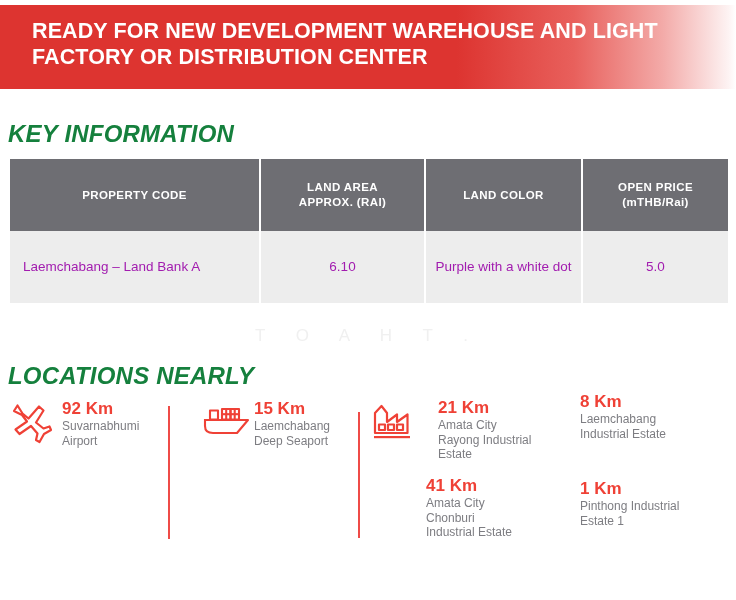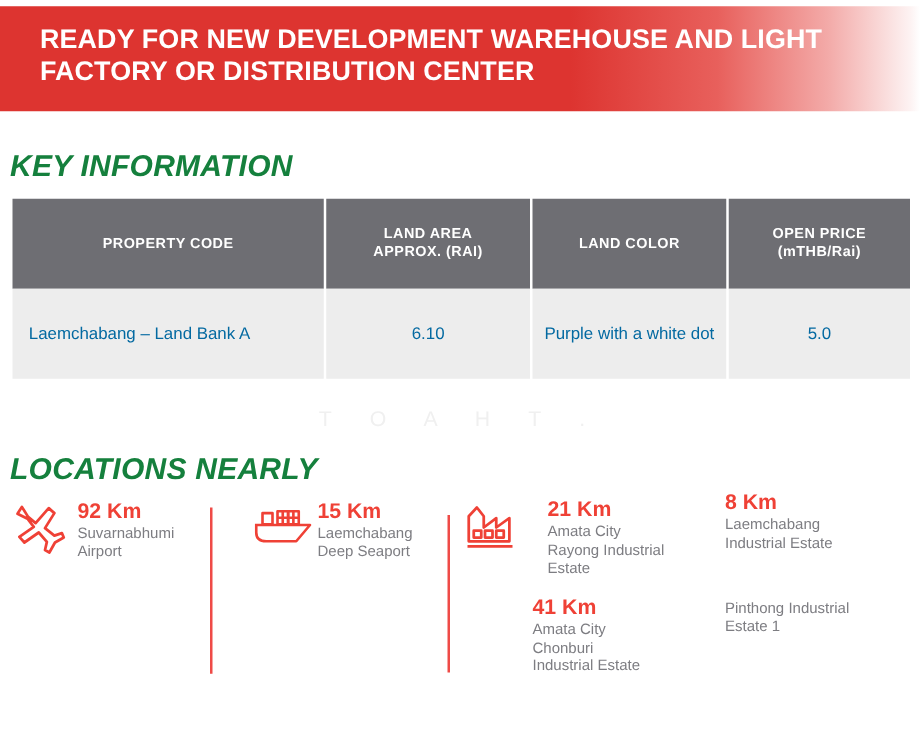--- a/index.html
+++ b/index.html
@@ -74,21 +74,21 @@
     letter-spacing: 0.4px;
     height: 72px;
     vertical-align: middle;
     text-align: center;
     padding: 0 6px;
     line-height: 15px;
     white-space: pre-line;
   }
   .table td {
     background: #ededed;
-    color: #0369a1;
+    color: #a21caf;
     font-size: 13.5px;
     height: 72px;
     vertical-align: middle;
     text-align: center;
     padding: 0 8px;
     line-height: 18px;
   }
   .table td.left-cell { text-align: left; padding-left: 13px; }
   .col-1 { width: 249px; }
   .col-2 { width: 163px; }
@@ -285,20 +285,21 @@
 Industrial Estate</div>
       </div>
 
       <div class="estate-item" id="estate-2">
         <div class="loc-km">8 Km</div>
         <div class="loc-place">Laemchabang
 Industrial Estate</div>
       </div>
 
       <div class="estate-item" id="estate-3">
+        <div class="loc-km">1 Km</div>
         <div class="loc-place">Pinthong Industrial
 Estate 1</div>
       </div>
 
     </div>
   </div>
 
 </div>
 
 </body></html>

